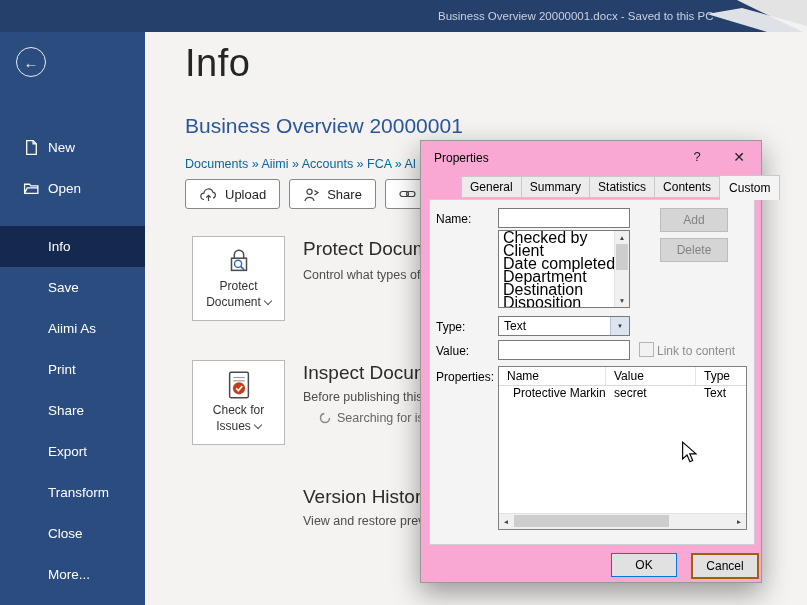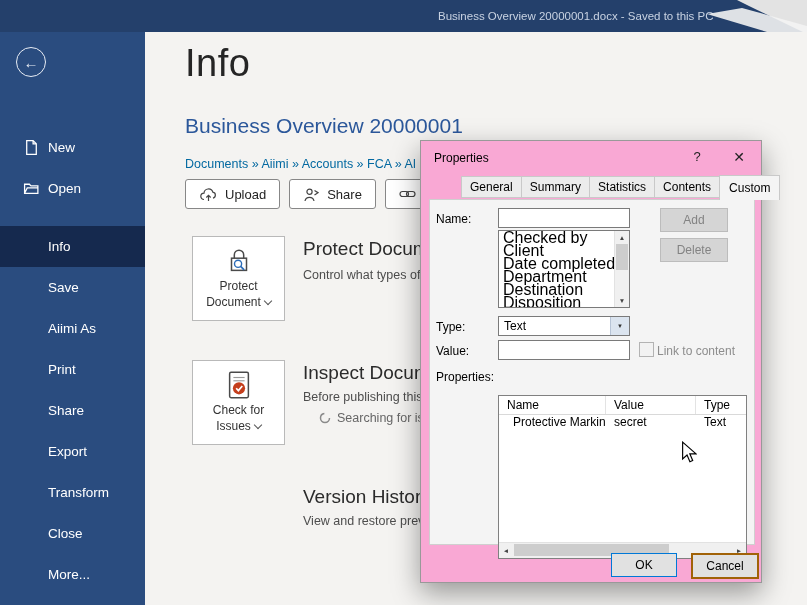--- a/index.html
+++ b/index.html
@@ -51,21 +51,21 @@
   .listbox .items{position:absolute;left:0;top:0;right:14px;bottom:0;overflow:hidden;}
   .list-item{height:13px;line-height:13px;font-size:16px;padding-left:4px;white-space:nowrap;cursor:pointer;}
   .vscroll{position:absolute;right:0;top:0;width:14px;bottom:0;background:#f0f0f0;border-left:1px solid #e2e2e2;}
   .scroll-arrow{position:absolute;left:0;width:14px;height:13px;display:flex;align-items:center;justify-content:center;font-size:6.5px;color:#444;cursor:pointer;}
   .vthumb{position:absolute;left:1px;width:12px;background:#cdcdcd;cursor:pointer;}
   .combo{position:absolute;left:68px;top:116px;width:132px;height:20px;background:#fff;border:1px solid #7a7a7a;cursor:pointer;box-sizing:border-box;}
   .combo-val{position:absolute;left:5px;top:2px;font-size:12px;}
   .combo-btn{position:absolute;right:0;top:0;width:18px;height:18px;background:#dbe4ef;border-left:1px solid #b7c4d6;display:flex;align-items:center;justify-content:center;font-size:6px;color:#333;}
   .checkbox{position:absolute;width:13px;height:13px;background:#f2f2f2;border:1px solid #b3b3b3;cursor:default;}
   .chk-label{position:absolute;color:#8d8d8d;white-space:nowrap;}
-  .ptable{position:absolute;left:68px;top:166px;width:249px;height:164px;background:#fff;border:1px solid #808080;box-sizing:border-box;margin-top:29px;}
+  .ptable{position:absolute;left:68px;top:166px;width:249px;height:164px;background:#fff;border:1px solid #808080;box-sizing:border-box;}
   .pt-header{position:absolute;left:0;top:0;right:0;height:18px;border-bottom:1px solid #d9d9d9;display:flex;}
   .pt-hcell{border-right:1px solid #e3e3e3;font-size:12px;padding:2px 0 0 8px;color:#000;box-sizing:border-box;cursor:pointer;}
   .pt-row{position:absolute;left:0;top:18px;right:0;height:16px;display:flex;cursor:pointer;}
   .pt-cell{font-size:12px;padding:1px 0 0 8px;white-space:nowrap;overflow:hidden;box-sizing:border-box;}
   .hscroll{position:absolute;left:0;right:0;bottom:0;height:15px;background:#f0f0f0;border-top:1px solid #e2e2e2;}
   .hthumb{position:absolute;top:1px;height:12px;background:#cdcdcd;cursor:pointer;}
   .hscroll .scroll-arrow{height:14px;}
   .dlg-btn{position:absolute;width:64px;height:22px;background:#e1e1e1;border:2px solid #a16207;font-size:12px;display:flex;align-items:center;justify-content:center;cursor:pointer;}
   .dlg-btn.default{border:1px solid #0078d7;}
   .cursor{position:absolute;left:681px;top:441px;z-index:30;}

